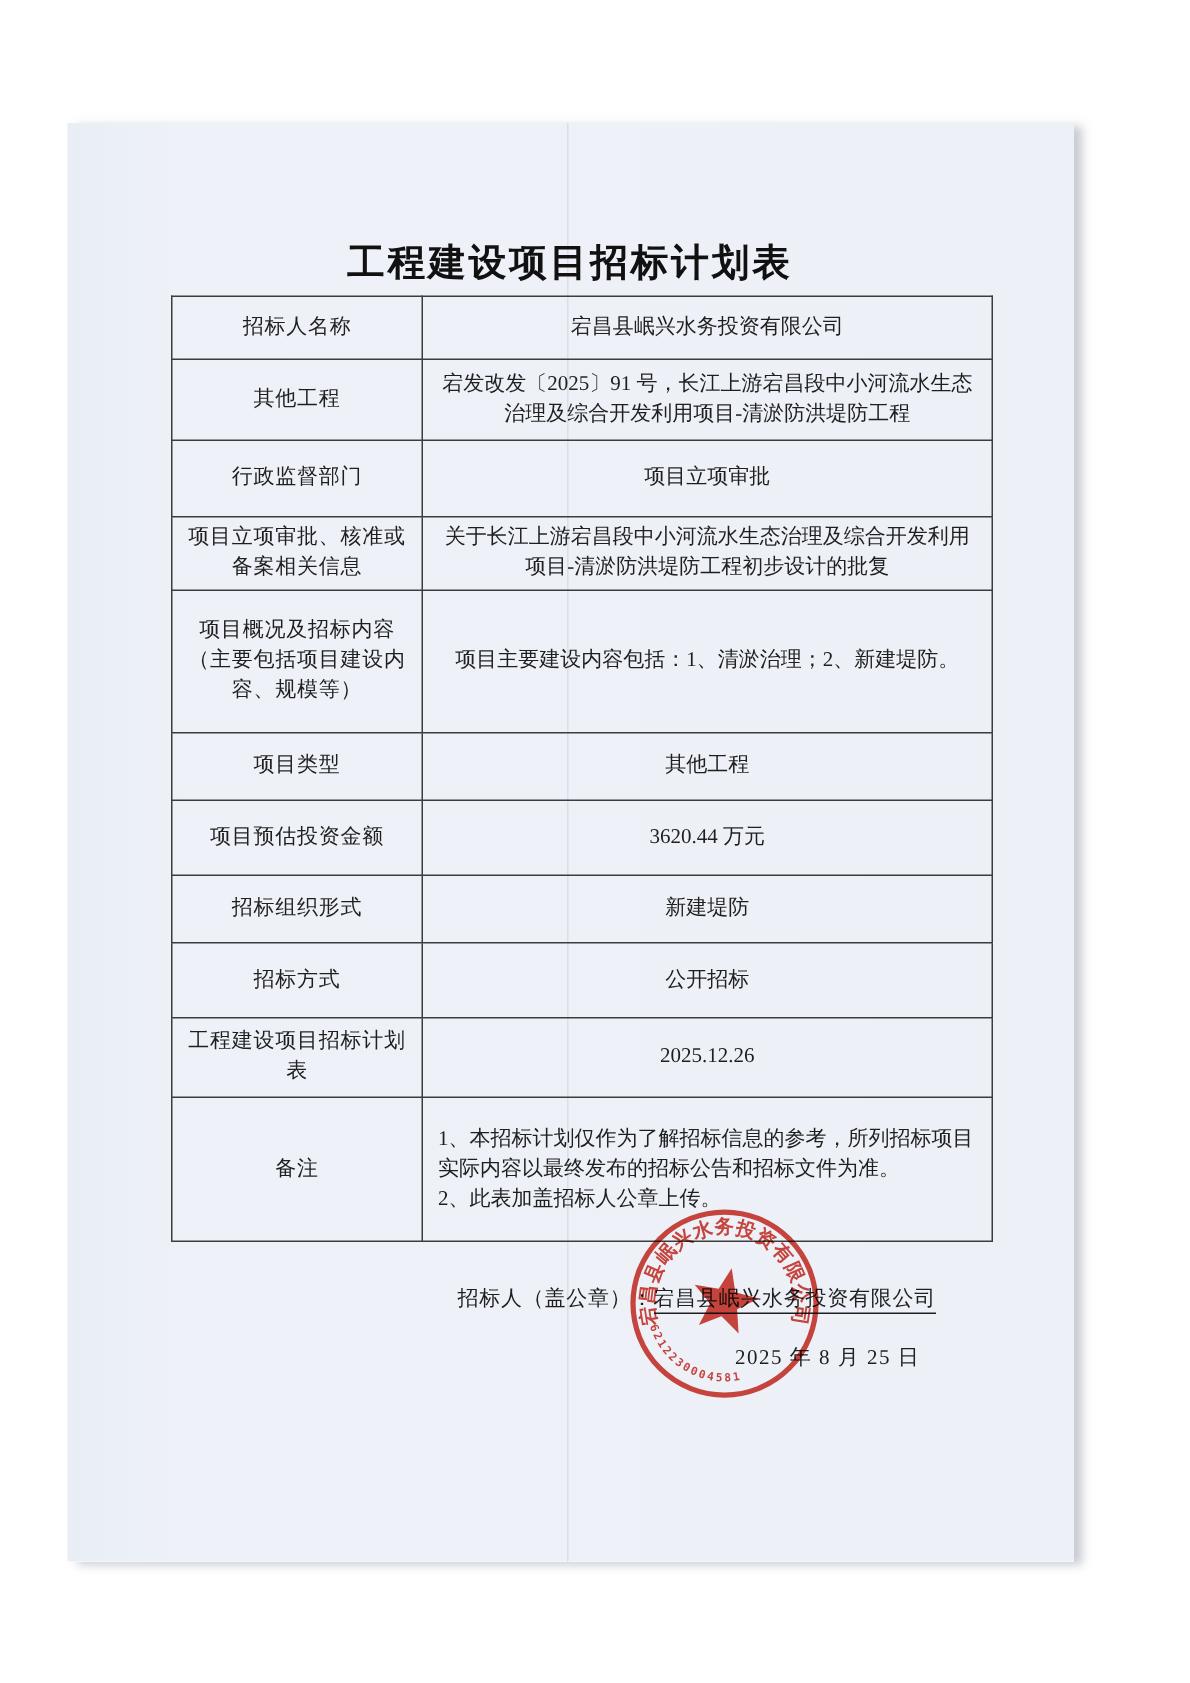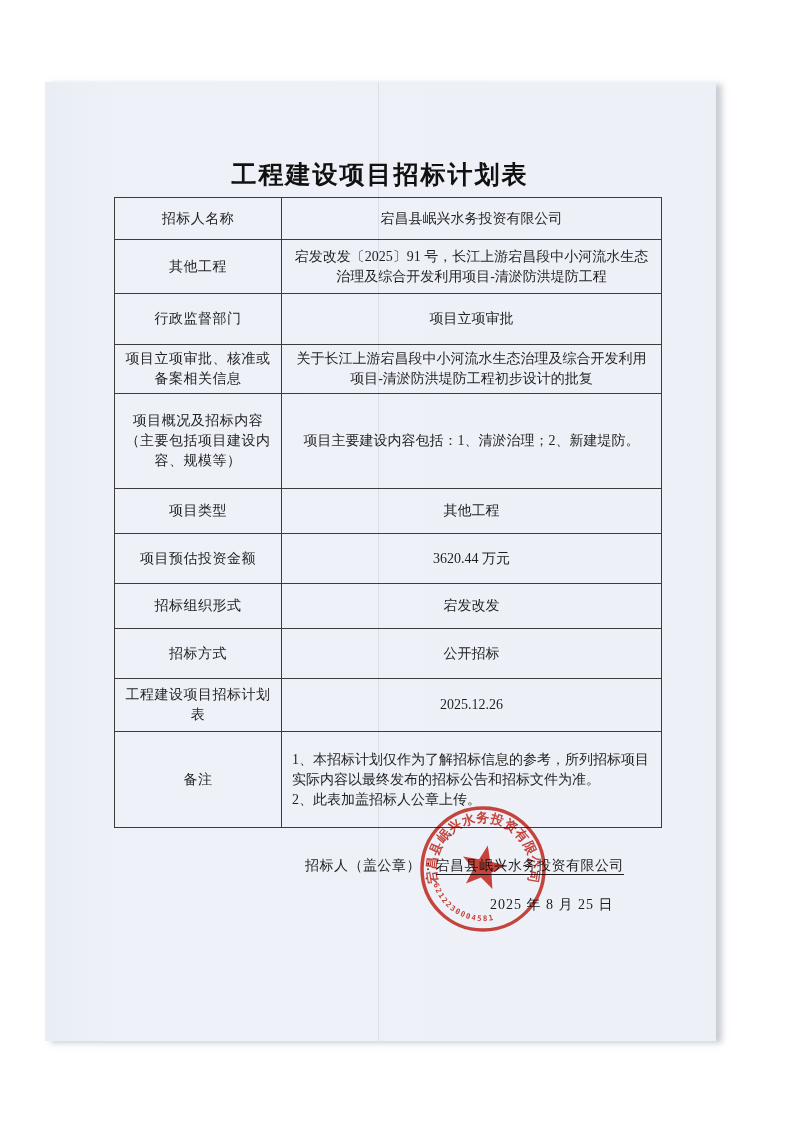--- a/index.html
+++ b/index.html
@@ -99,21 +99,21 @@
         <tr class="r5">
             <td class="lbl">项目类型</td>
             <td class="val">其他工程</td>
           </tr>
         <tr class="r6">
             <td class="lbl">项目预估投资金额</td>
             <td class="val">3620.44 万元</td>
           </tr>
         <tr class="r7">
             <td class="lbl">招标组织形式</td>
-            <td class="val">宕发改发</td>
+            <td class="val">新建堤防</td>
           </tr>
         <tr class="r8">
             <td class="lbl">招标方式</td>
             <td class="val">公开招标</td>
           </tr>
         <tr class="r9">
             <td class="lbl">工程建设项目招标计划表</td>
             <td class="val">2025.12.26</td>
           </tr>
         <tr class="r11">

